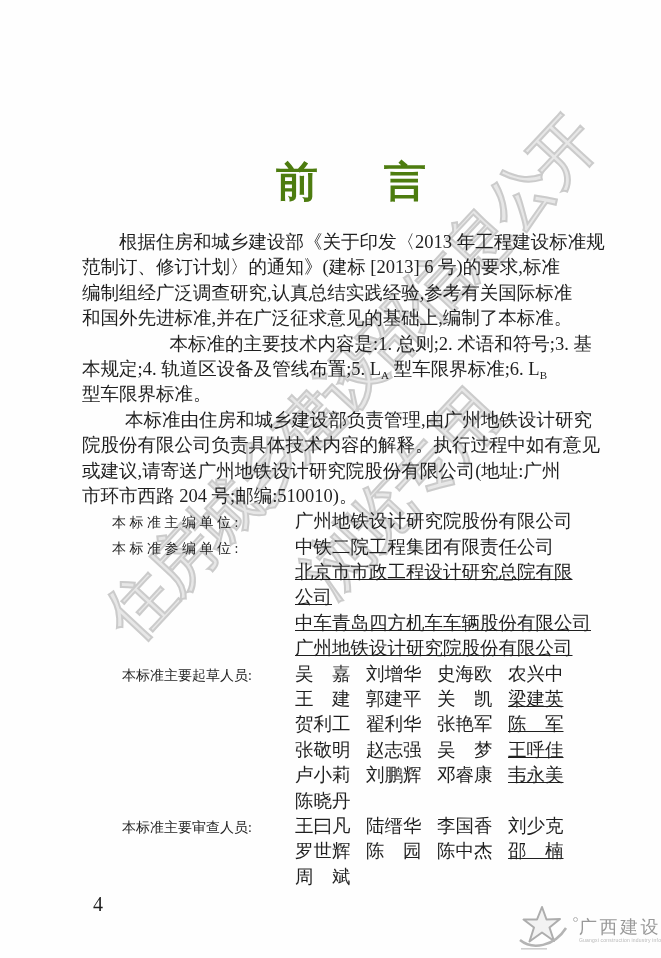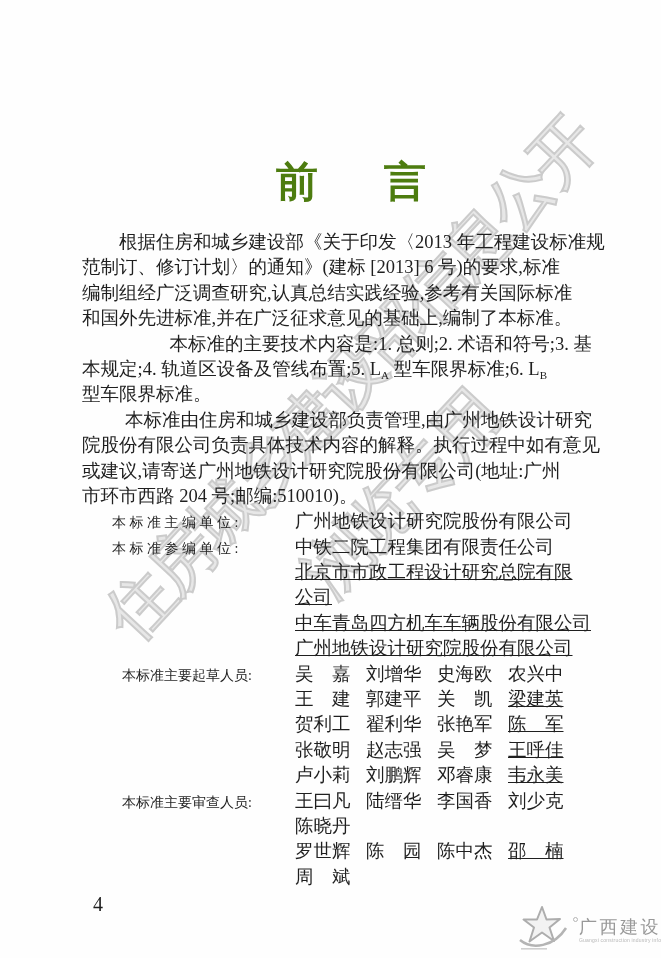--- a/index.html
+++ b/index.html
@@ -116,23 +116,23 @@
     <div class="line cont">北京市市政工程设计研究总院有限</div>
     <div class="line cont">公司</div>
     <div class="line cont">中车青岛四方机车车辆股份有限公司</div>
     <div class="line cont">广州地铁设计研究院股份有限公司</div>
 
     <div class="line"><span class="p-label">本标准主要起草人员:</span><span class="nm">吴　嘉</span><span class="nm">刘增华</span><span class="nm">史海欧</span><span>农兴中</span></div>
     <div class="line cont"><span class="nm">王　建</span><span class="nm">郭建平</span><span class="nm">关　凯</span><span>梁建英</span></div>
     <div class="line cont"><span class="nm">贺利工</span><span class="nm">翟利华</span><span class="nm">张艳军</span><span>陈　军</span></div>
     <div class="line cont"><span class="nm">张敬明</span><span class="nm">赵志强</span><span class="nm">吴　梦</span><span>王呼佳</span></div>
     <div class="line cont"><span class="nm">卢小莉</span><span class="nm">刘鹏辉</span><span class="nm">邓睿康</span><span>韦永美</span></div>
+    <div class="line cont"><span class="nm">陈晓丹</span></div>
+
     <div class="line"><span class="p-label">本标准主要审查人员:</span><span class="nm">王曰凡</span><span class="nm">陆缙华</span><span class="nm">李国香</span><span>刘少克</span></div>
-
-    <div class="line cont"><span class="nm">陈晓丹</span></div>
     <div class="line cont"><span class="nm">罗世辉</span><span class="nm">陈　园</span><span class="nm">陈中杰</span><span>邵　楠</span></div>
     <div class="line cont"><span class="nm">周　斌</span></div>
   </div>
 
   <div class="pagenum">4</div>
 
   <div class="logo">
     <svg class="logo-star" width="52" height="50" viewBox="0 0 52 50">
       <path d="M26 3 L30.5 15.5 L44 15 L33.5 23.5 L38 37 L26 28.5 L13.5 37.5 L18 23.5 L7.5 15.5 L21 15.5 Z" fill="#f2f2f2" stroke="#adadad" stroke-width="2" stroke-linejoin="round"></path>
       <path d="M4 36 C16 46 38 43 50 24" fill="none" stroke="#b4b4b4" stroke-width="2.5"></path>

